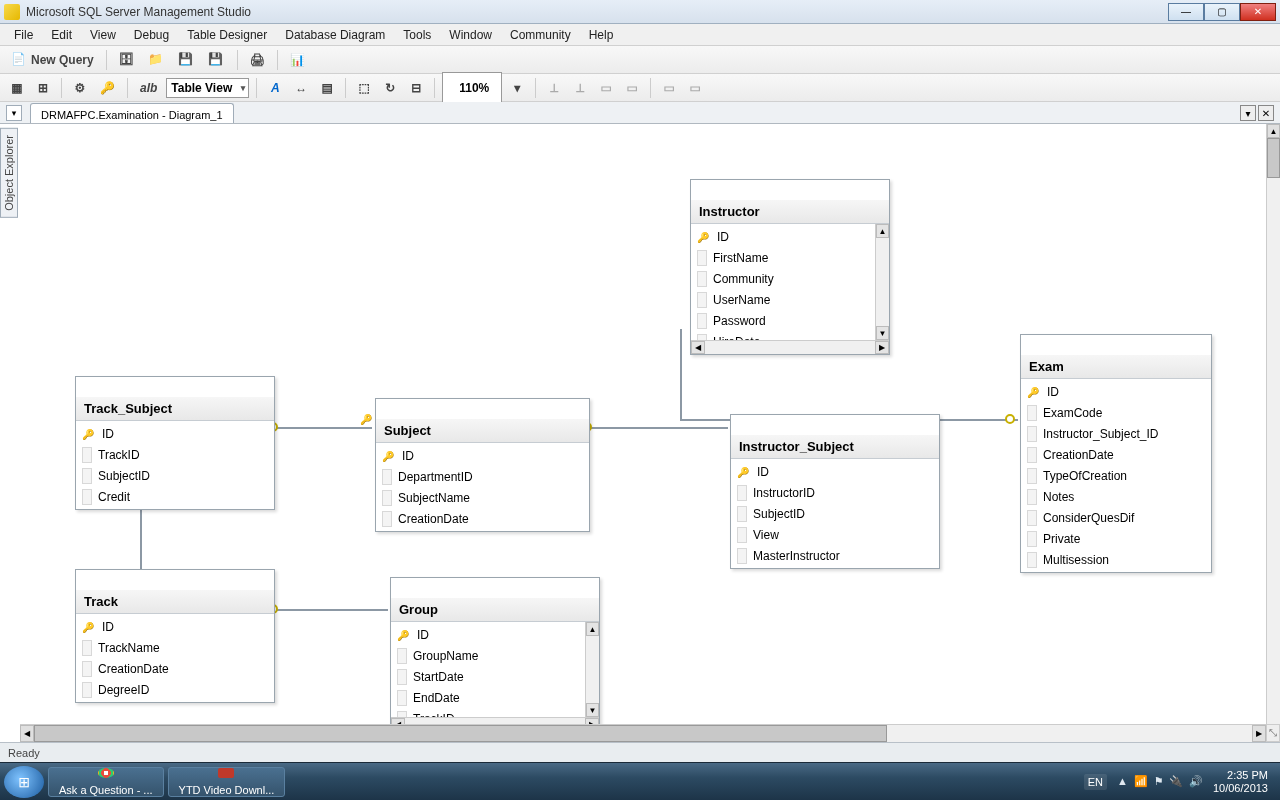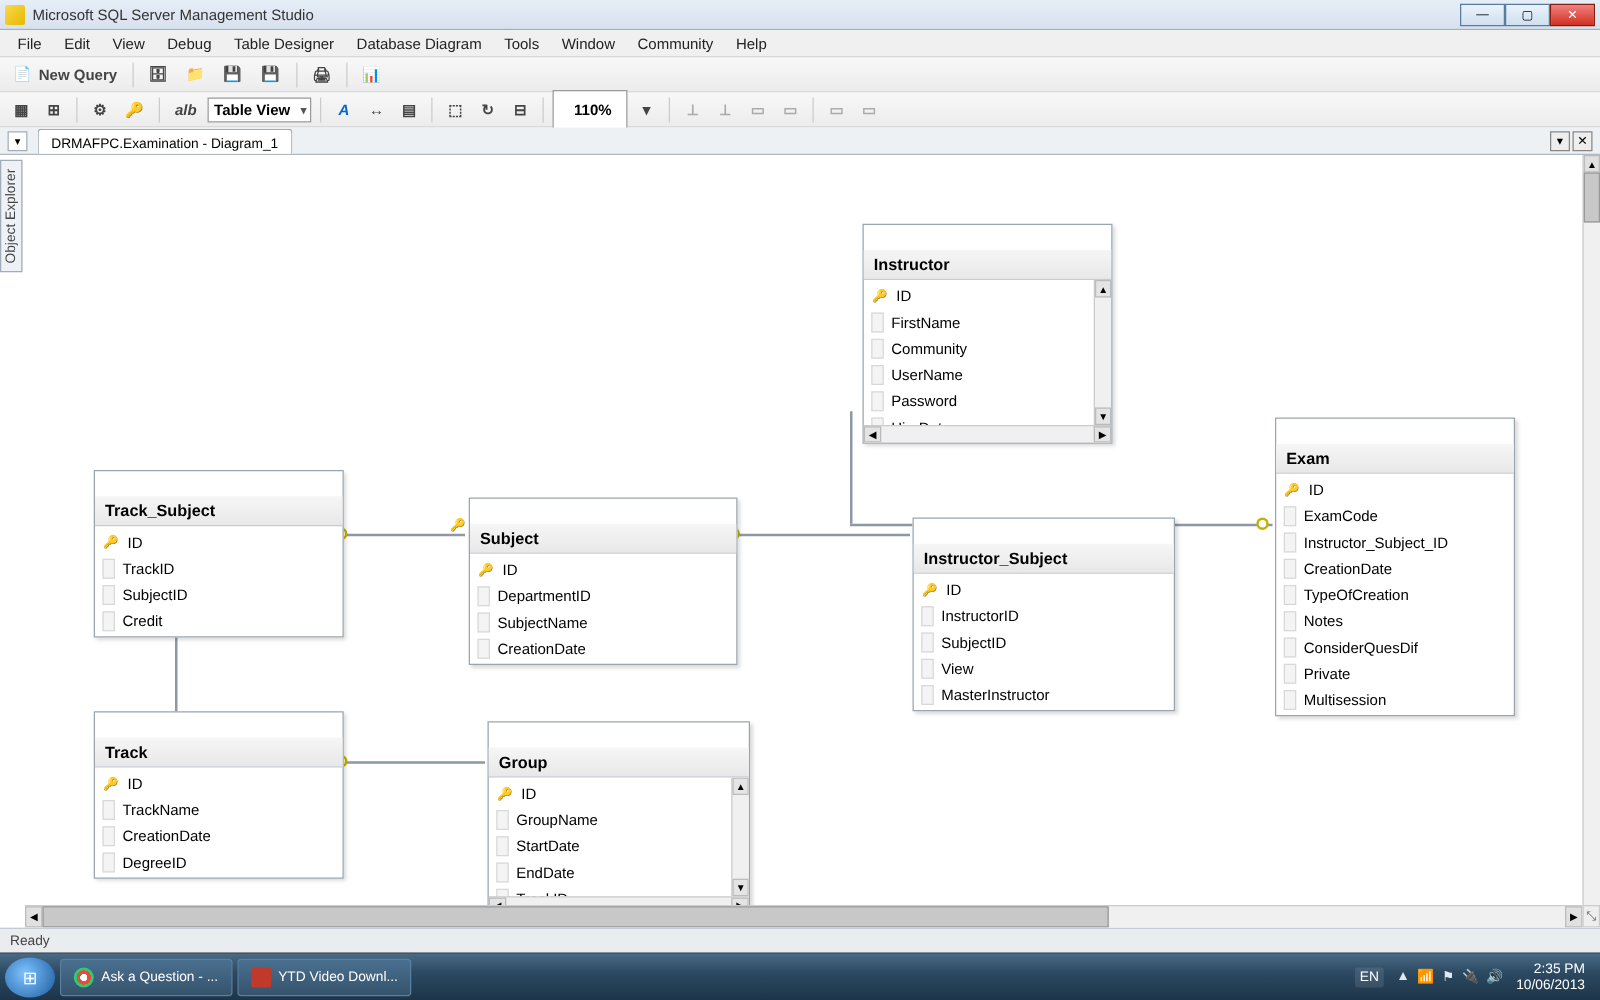--- a/index.html
+++ b/index.html
@@ -227,21 +227,21 @@
     font-size:14px;
   }
   .task-item {
     height:30px; padding:0 10px;
     background: linear-gradient(#4a7090, #35536c);
     border:1px solid #5a80a0;
     border-radius:3px;
     display:flex; align-items:center; gap:6px;
     font-size:11px;
     max-width:160px;
-    white-space:nowrap; overflow:hidden; text-overflow:ellipsis;
+    white-space:nowrap; overflow:hidden; text-overflow:ellipsis;flex-direction:column;
   }
   .task-item.active { background: linear-gradient(#6a98bd,#4a7090); }
   .task-icon { width:16px; height:16px; background:#ffcc33; border-radius:2px; }
   .tray {
     margin-left:auto;
     display:flex; align-items:center; gap:10px;
     font-size:11px;
     padding-right:8px;
   }
   .tray .lang { background:rgba(255,255,255,0.1); padding:2px 4px; border-radius:2px; }

